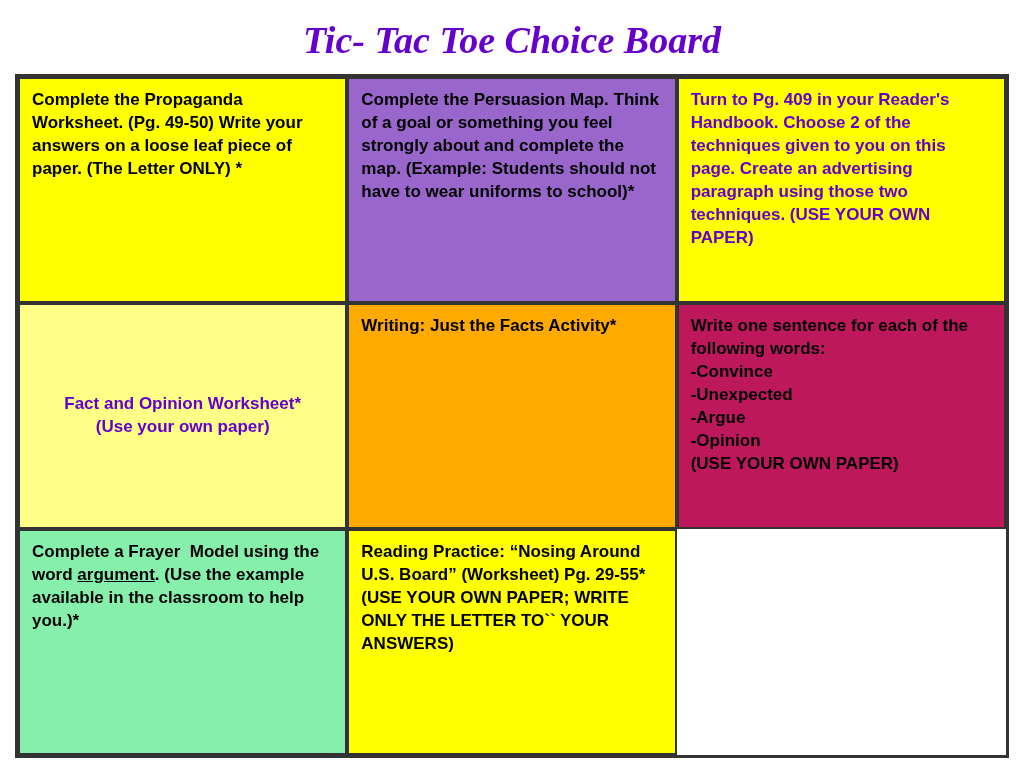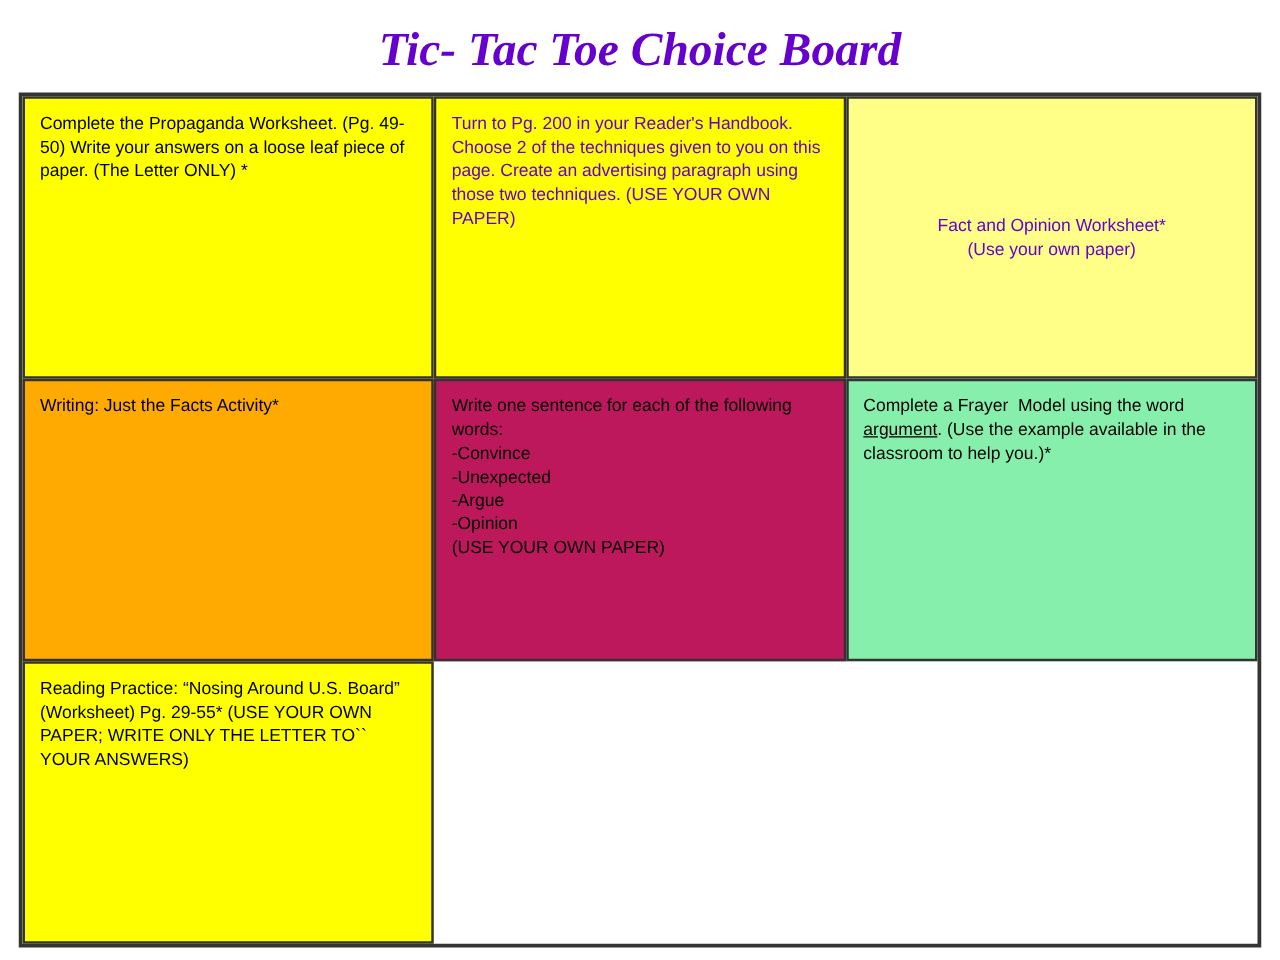--- a/index.html
+++ b/index.html
@@ -45,22 +45,22 @@
 
     .cell {
       padding: 10px 12px;
       border: 2px solid #333;
       display: flex;
       align-items: flex-start;
       justify-content: flex-start;
     }
 
     .cell-text {
-      font-size: 14px;
-      font-weight: normal;
+      font-size: 17px;
+      font-weight: bold;
       line-height: 1.35;
     }
 
     .cell-center {
       align-items: center;
       justify-content: center;
       text-align: center;
     }
 
     .cell-center .cell-text {
@@ -96,24 +96,29 @@
   <div class="title">Tic- Tac Toe Choice Board</div>
 
   <div class="grid">
 
     <div class="cell cell-r1c1">
       <span class="cell-text text-black">
         Complete the Propaganda Worksheet. (Pg. 49-50) Write your answers on a loose leaf piece of paper. (The Letter ONLY) *
       </span>
     </div>
 
+    <div class="cell cell-r1c2">
+      <span class="cell-text text-black">
+        Complete the Persuasion Map. Think of a goal or something you feel strongly about and complete the map. (Example: Students should not have to wear uniforms to school)*
+      </span>
+    </div>
 
     <div class="cell cell-r1c3">
       <span class="cell-text text-purple">
-        Turn to Pg. 200 in your Reader's Handbook. Choose 2 of the techniques given to you on this page. Create an advertising paragraph using those two techniques. (USE YOUR OWN PAPER)
+        Turn to Pg. 409 in your Reader's Handbook. Choose 2 of the techniques given to you on this page. Create an advertising paragraph using those two techniques. (USE YOUR OWN PAPER)
       </span>
     </div>
 
     <div class="cell cell-r2c2 cell-center">
       <span class="cell-text text-purple">
         Fact and Opinion Worksheet*<br>(Use your own paper)
       </span>
     </div>
 
     <div class="cell cell-r2c1">

